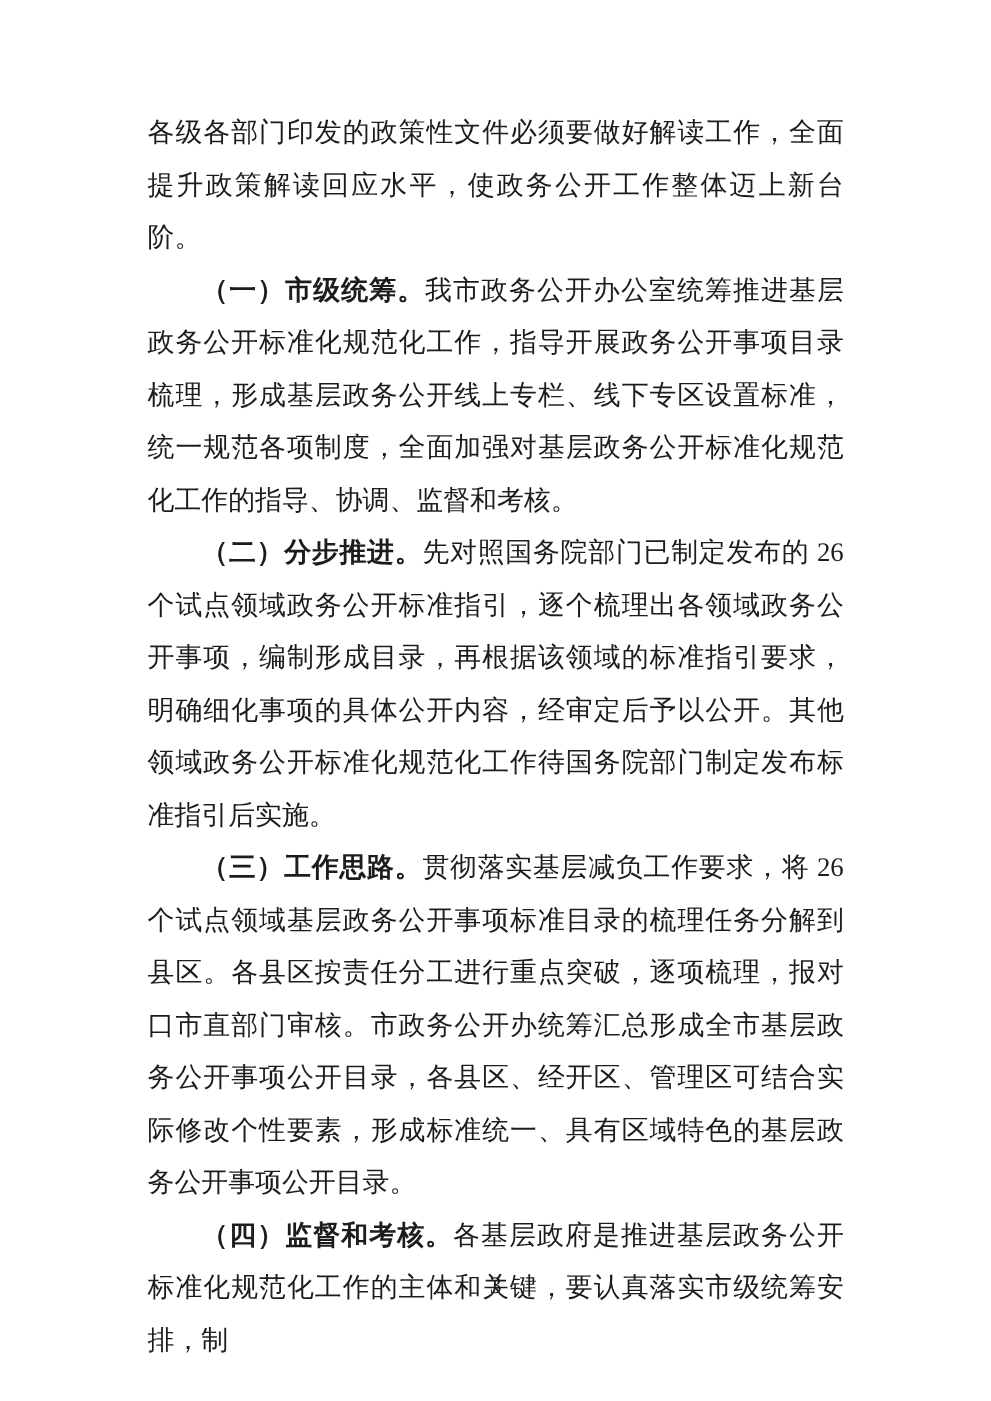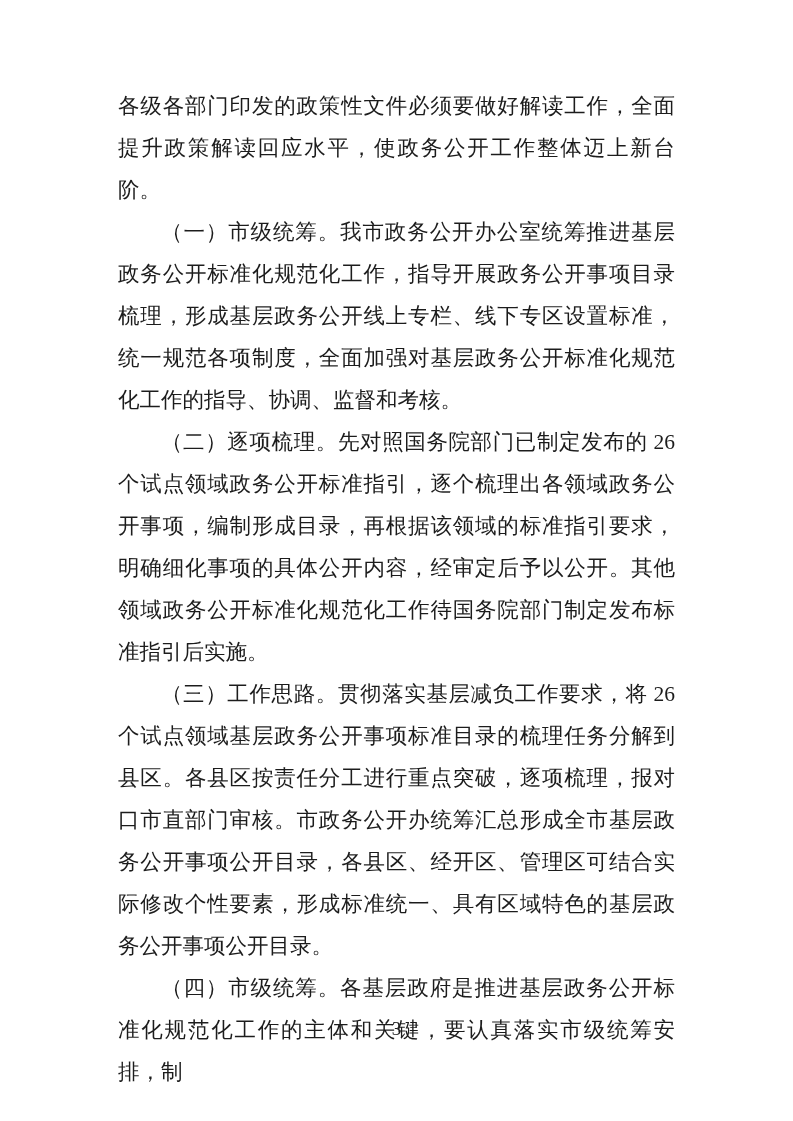--- a/index.html
+++ b/index.html
@@ -29,21 +29,21 @@
   }
   .para {
     margin: 0;
     padding: 0;
     text-indent: 43px;
   }
   .para.no-indent {
     text-indent: 0;
   }
   .lead {
-    font-weight: 400;
+    font-weight: 700;
   }
   .page-number {
     position: absolute;
     left: 0;
     right: 0;
     top: 1018px;
     text-align: center;
     font-size: 19px;
     color: #1c1c1c;
   }
@@ -52,22 +52,22 @@
 <body>
 
 <div class="page">
   <div class="text-block">
 
     <p class="para no-indent">各级各部门印发的政策性文件必须要做好解读工作，全面提升政策解读回应水平，使政务公开工作整体迈上新台阶。</p>
 
 
     <p class="para"><span class="lead">（一）市级统筹。</span><span>我市政务公开办公室统筹推进基层政务公开标准化规范化工作，指导开展政务公开事项目录梳理，形成基层政务公开线上专栏、线下专区设置标准，统一规范各项制度，全面加强对基层政务公开标准化规范化工作的指导、协调、监督和考核。</span></p>
 
-    <p class="para"><span class="lead">（二）逐项梳理。</span><span>先对照国务院部门已制定发布的 26 个试点领域政务公开标准指引，逐个梳理出各领域政务公开事项，编制形成目录，再根据该领域的标准指引要求，明确细化事项的具体公开内容，经审定后予以公开。其他领域政务公开标准化规范化工作待国务院部门制定发布标准指引后实施。</span></p>
+    <p class="para"><span class="lead">（二）分步推进。</span><span>先对照国务院部门已制定发布的 26 个试点领域政务公开标准指引，逐个梳理出各领域政务公开事项，编制形成目录，再根据该领域的标准指引要求，明确细化事项的具体公开内容，经审定后予以公开。其他领域政务公开标准化规范化工作待国务院部门制定发布标准指引后实施。</span></p>
 
     <p class="para"><span class="lead">（三）工作思路。</span><span>贯彻落实基层减负工作要求，将 26 个试点领域基层政务公开事项标准目录的梳理任务分解到县区。各县区按责任分工进行重点突破，逐项梳理，报对口市直部门审核。市政务公开办统筹汇总形成全市基层政务公开事项公开目录，各县区、经开区、管理区可结合实际修改个性要素，形成标准统一、具有区域特色的基层政务公开事项公开目录。</span></p>
 
-    <p class="para"><span class="lead">（四）市级统筹。</span><span>各基层政府是推进基层政务公开标准化规范化工作的主体和关键，要认真落实市级统筹安排，制</span></p>
+    <p class="para"><span class="lead">（四）监督和考核。</span><span>各基层政府是推进基层政务公开标准化规范化工作的主体和关键，要认真落实市级统筹安排，制</span></p>
 
   </div>
 
   <div class="page-number">3</div>
 </div>
 
 </body></html>

